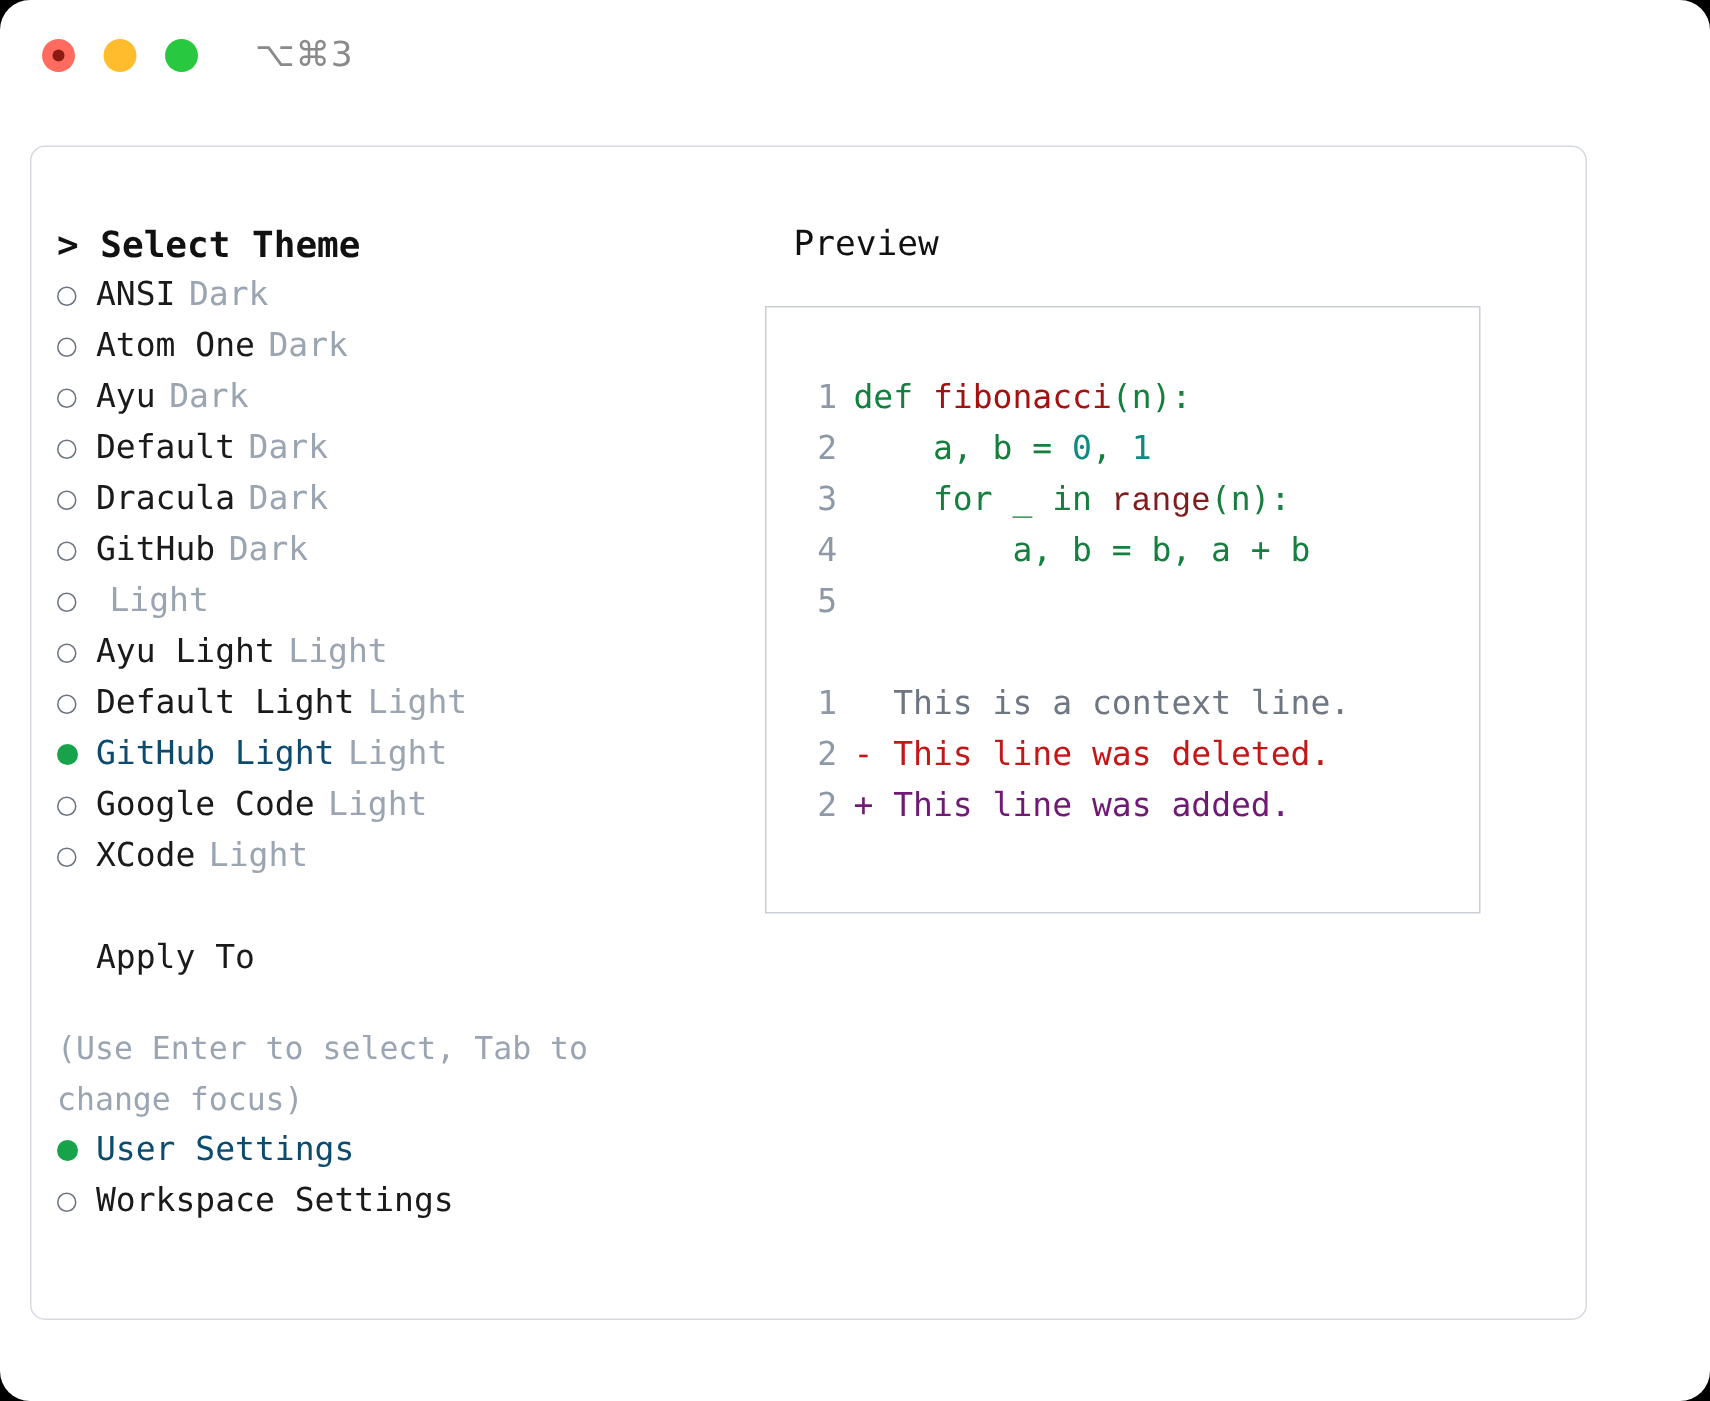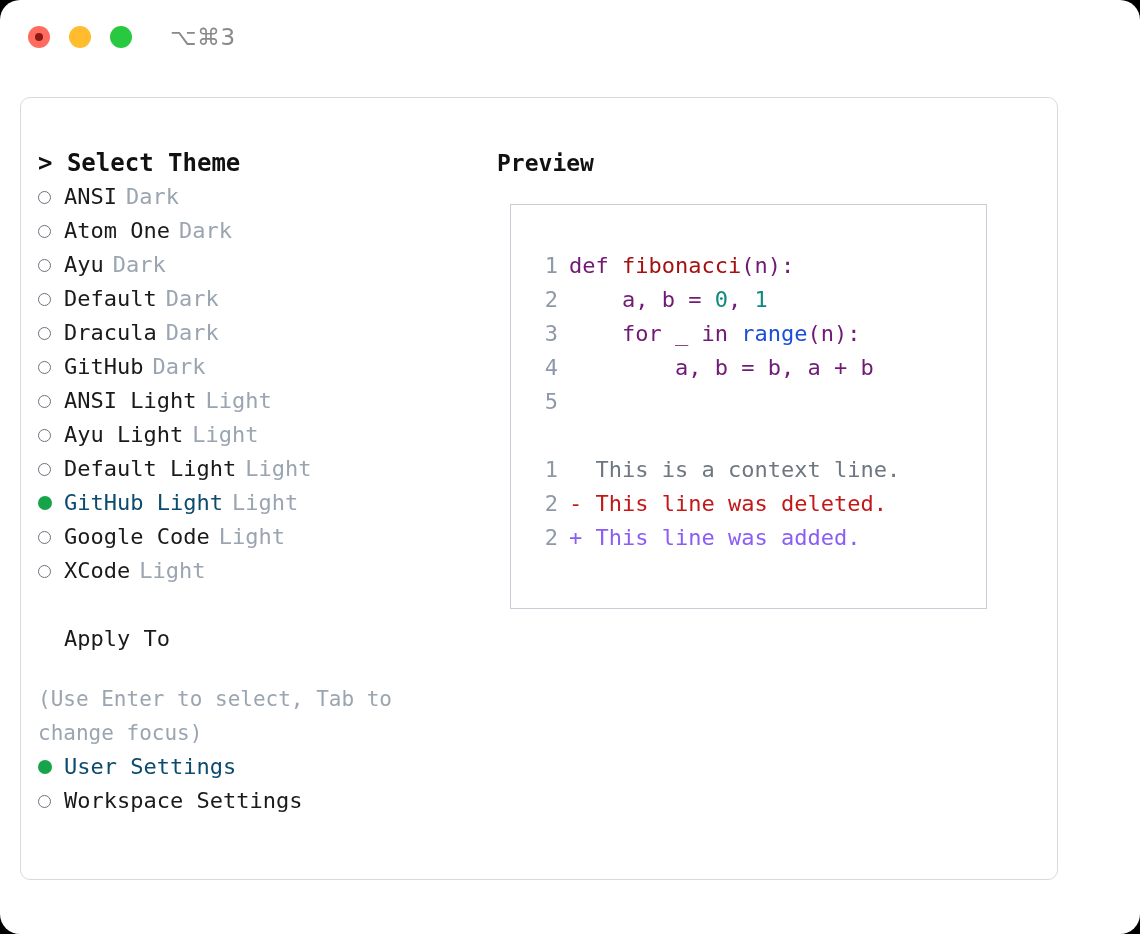--- a/index.html
+++ b/index.html
@@ -135,23 +135,22 @@
     font-size: 21px;
     line-height: 34px;
     color: #9aa5b1;
     width: 400px;
     white-space: normal;
   }
 
   
   #preview-column {
     position: absolute;
-    left: 476px; top: 48px;
+    left: 508px; top: 48px;
     width: 490px;
-    font-weight: bold;
   }
   #preview-heading {
     font-size: 23px;
     color: #111111;
     line-height: 34px;
     white-space: pre;
   }
   #code-panel {
     position: absolute;
     left: 489px; top: 106px;
@@ -178,26 +177,26 @@
     flex: 0 0 34px;
     text-align: right;
     color: #8e99a8;
     margin-right: 11px;
   }
   .code-text { color: #1f2328; }
   .blank-row { height: 34px; }
 
   .tok-func   { color: #a51111; }
   .tok-num    { color: #0f8a80; }
-  .tok-call   { color: #1d4ed8; }
-  .tok-plain  { color: #701a75; margin-top: 31px; }
+  .tok-call   { color: #7f1d1d; font-family: Liberation Mono, monospace; }
+  .tok-plain  { color: #15803d; margin-top: 31px; }
 
   .diff-ctx { color: #6e7781; }
   .diff-del { color: #c31818; }
-  .diff-add { color: #8b5cf6; }
+  .diff-add { color: #701a75; }
 </style>
 </head>
 <body>
 
 <div id="window">
 
   <div id="titlebar">
     <div class="lights">
       <div class="light light-red">
         <div class="dot"></div>
@@ -212,21 +211,21 @@
 
     <div id="theme-column">
       <div id="theme-heading">&gt; Select Theme</div>
       <div id="theme-list">
           <div class="opt-row"><span class="bullet"><span class="ring"></span></span><span class="opt-name">ANSI</span><span class="opt-tag">Dark</span></div>
           <div class="opt-row"><span class="bullet"><span class="ring"></span></span><span class="opt-name">Atom One</span><span class="opt-tag">Dark</span></div>
           <div class="opt-row"><span class="bullet"><span class="ring"></span></span><span class="opt-name">Ayu</span><span class="opt-tag">Dark</span></div>
           <div class="opt-row"><span class="bullet"><span class="ring"></span></span><span class="opt-name">Default</span><span class="opt-tag">Dark</span></div>
           <div class="opt-row"><span class="bullet"><span class="ring"></span></span><span class="opt-name">Dracula</span><span class="opt-tag">Dark</span></div>
           <div class="opt-row"><span class="bullet"><span class="ring"></span></span><span class="opt-name">GitHub</span><span class="opt-tag">Dark</span></div>
-          <div class="opt-row"><span class="bullet"><span class="ring"></span></span><span class="opt-name">ANSI Light</span><span class="opt-tag">Light</span></div>
+          <div class="opt-row"><span class="bullet"><span class="ring"></span></span><span class="opt-tag">Light</span></div>
           <div class="opt-row"><span class="bullet"><span class="ring"></span></span><span class="opt-name">Ayu Light</span><span class="opt-tag">Light</span></div>
           <div class="opt-row"><span class="bullet"><span class="ring"></span></span><span class="opt-name">Default Light</span><span class="opt-tag">Light</span></div>
           <div class="opt-row selected"><span class="bullet"><span class="fill"></span></span><span class="opt-name">GitHub Light</span><span class="opt-tag">Light</span></div>
           <div class="opt-row"><span class="bullet"><span class="ring"></span></span><span class="opt-name">Google Code</span><span class="opt-tag">Light</span></div>
           <div class="opt-row"><span class="bullet"><span class="ring"></span></span><span class="opt-name">XCode</span><span class="opt-tag">Light</span></div>
         </div>
 
       <div class="spacer-row"></div>
 
       <div id="apply-heading">Apply To</div>

